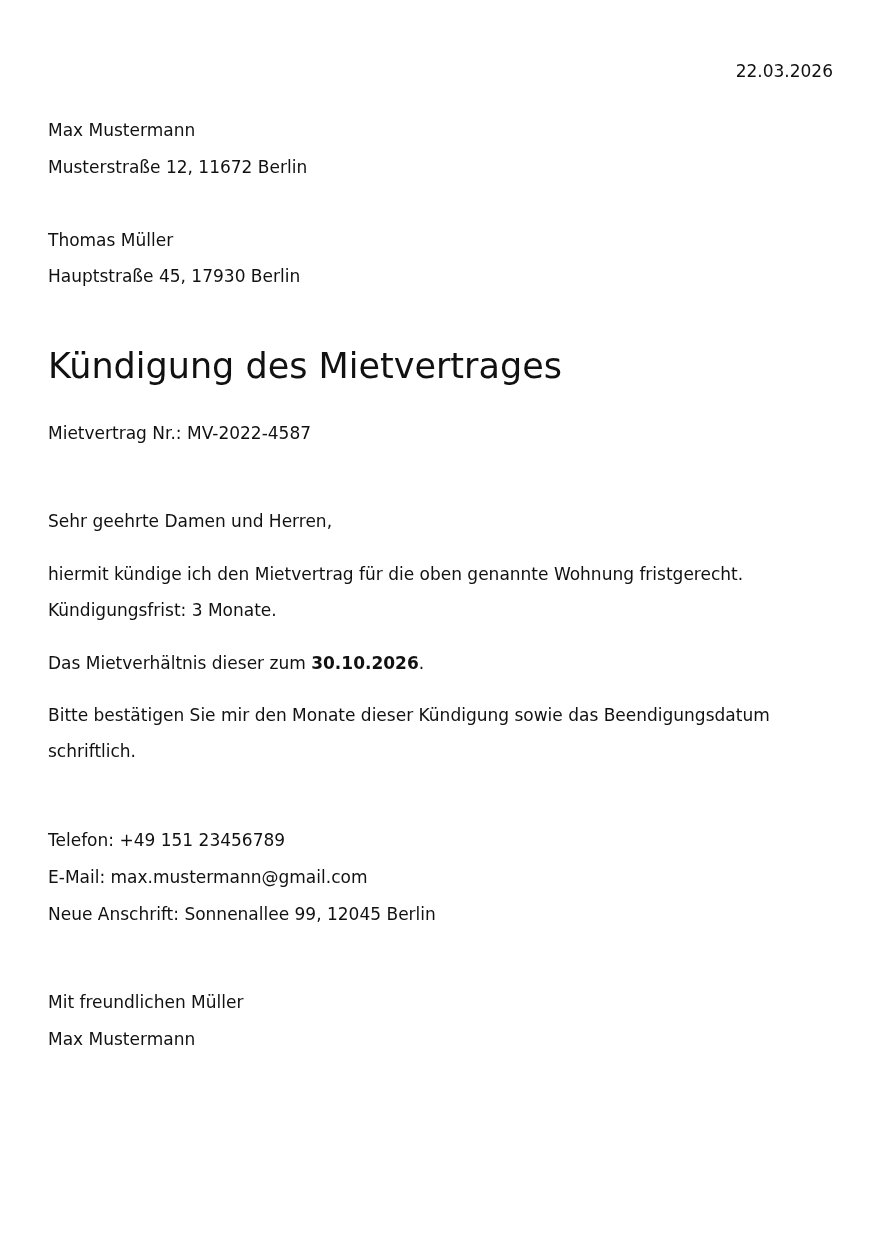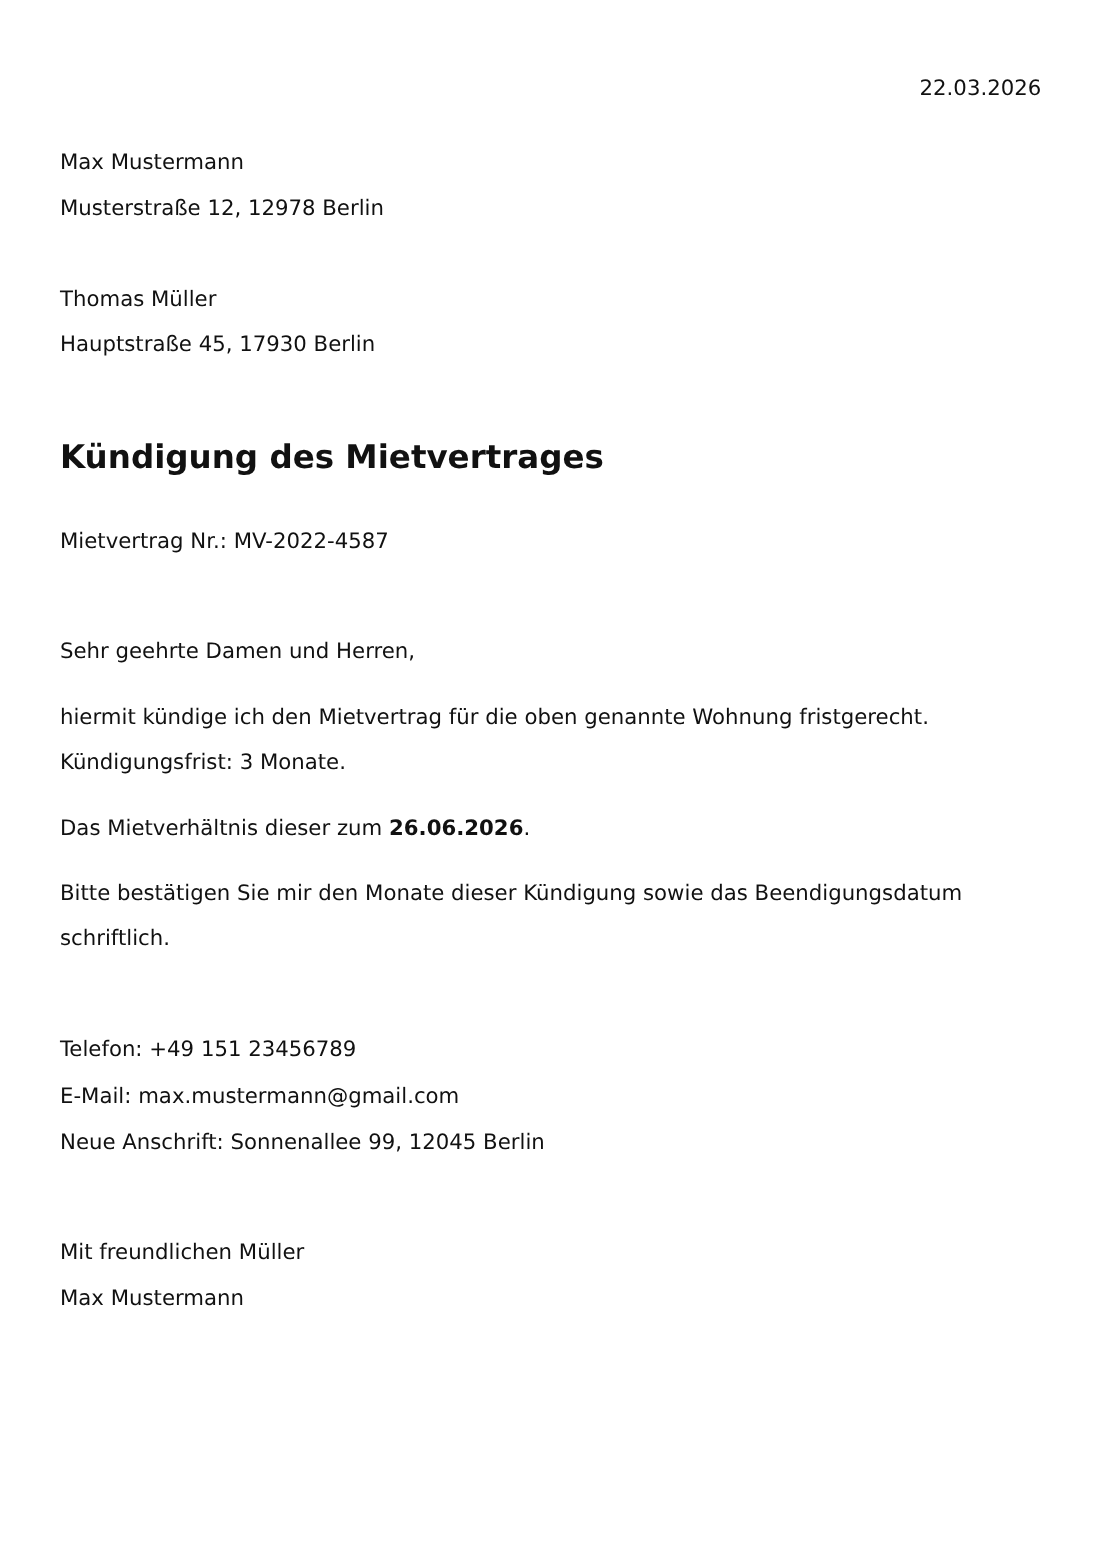--- a/index.html
+++ b/index.html
@@ -2,45 +2,45 @@
 <html><head>
 <meta charset="utf-8">
 <style>
   html, body { margin: 0; padding: 0; background: #ffffff; }
   body {
     width: 877px; height: 1240px; position: relative; overflow: hidden;
     font-family: "DejaVu Sans", sans-serif; font-size: 17px; color: #111111;
   }
   .abs { position: absolute; left: 48px; white-space: nowrap; line-height: 20px; }
   .date { position: absolute; right: 44px; top: 61px; line-height: 20px; }
-  .title { font-size: 26px; font-weight: bold; line-height: 34px; }
+  .title { font-size: 35px; font-weight: normal; line-height: 34px; }
   b { font-weight: bold; }
 </style>
 </head>
 <body>
 
 <div>
   <div class="date">22.03.2026</div>
 
   <div class="abs" style="top:120px">Max Mustermann</div>
-  <div class="abs" style="top:157px">Musterstraße 12, 12978 Berlin</div>
+  <div class="abs" style="top:157px">Musterstraße 12, 11672 Berlin</div>
 
   <div class="abs" style="top:230px">Thomas Müller</div>
   <div class="abs" style="top:266px">Hauptstraße 45, 17930 Berlin</div>
 
   <div class="abs title" style="top:349px">Kündigung des Mietvertrages</div>
 
   <div class="abs" style="top:423px">Mietvertrag Nr.: MV-2022-4587</div>
 
   <div class="abs" style="top:511px">Sehr geehrte Damen und Herren,</div>
 
   <div class="abs" style="top:564px">hiermit kündige ich den Mietvertrag für die oben genannte Wohnung fristgerecht.</div>
   <div class="abs" style="top:600px">Kündigungsfrist: 3 Monate.</div>
 
-  <div class="abs" style="top:653px"><span>Das Mietverhältnis dieser zum </span><b>26.06.2026</b><span>.</span></div>
+  <div class="abs" style="top:653px"><span>Das Mietverhältnis dieser zum </span><b>30.10.2026</b><span>.</span></div>
 
   <div class="abs" style="top:705px">Bitte bestätigen Sie mir den Monate dieser Kündigung sowie das Beendigungsdatum</div>
   <div class="abs" style="top:741px">schriftlich.</div>
 
   <div class="abs" style="top:830px">Telefon: +49 151 23456789</div>
   <div class="abs" style="top:867px">E-Mail: max.mustermann@gmail.com</div>
   <div class="abs" style="top:904px">Neue Anschrift: Sonnenallee 99, 12045 Berlin</div>
 
   <div class="abs" style="top:992px">Mit freundlichen Müller</div>
   <div class="abs" style="top:1029px">Max Mustermann</div>

